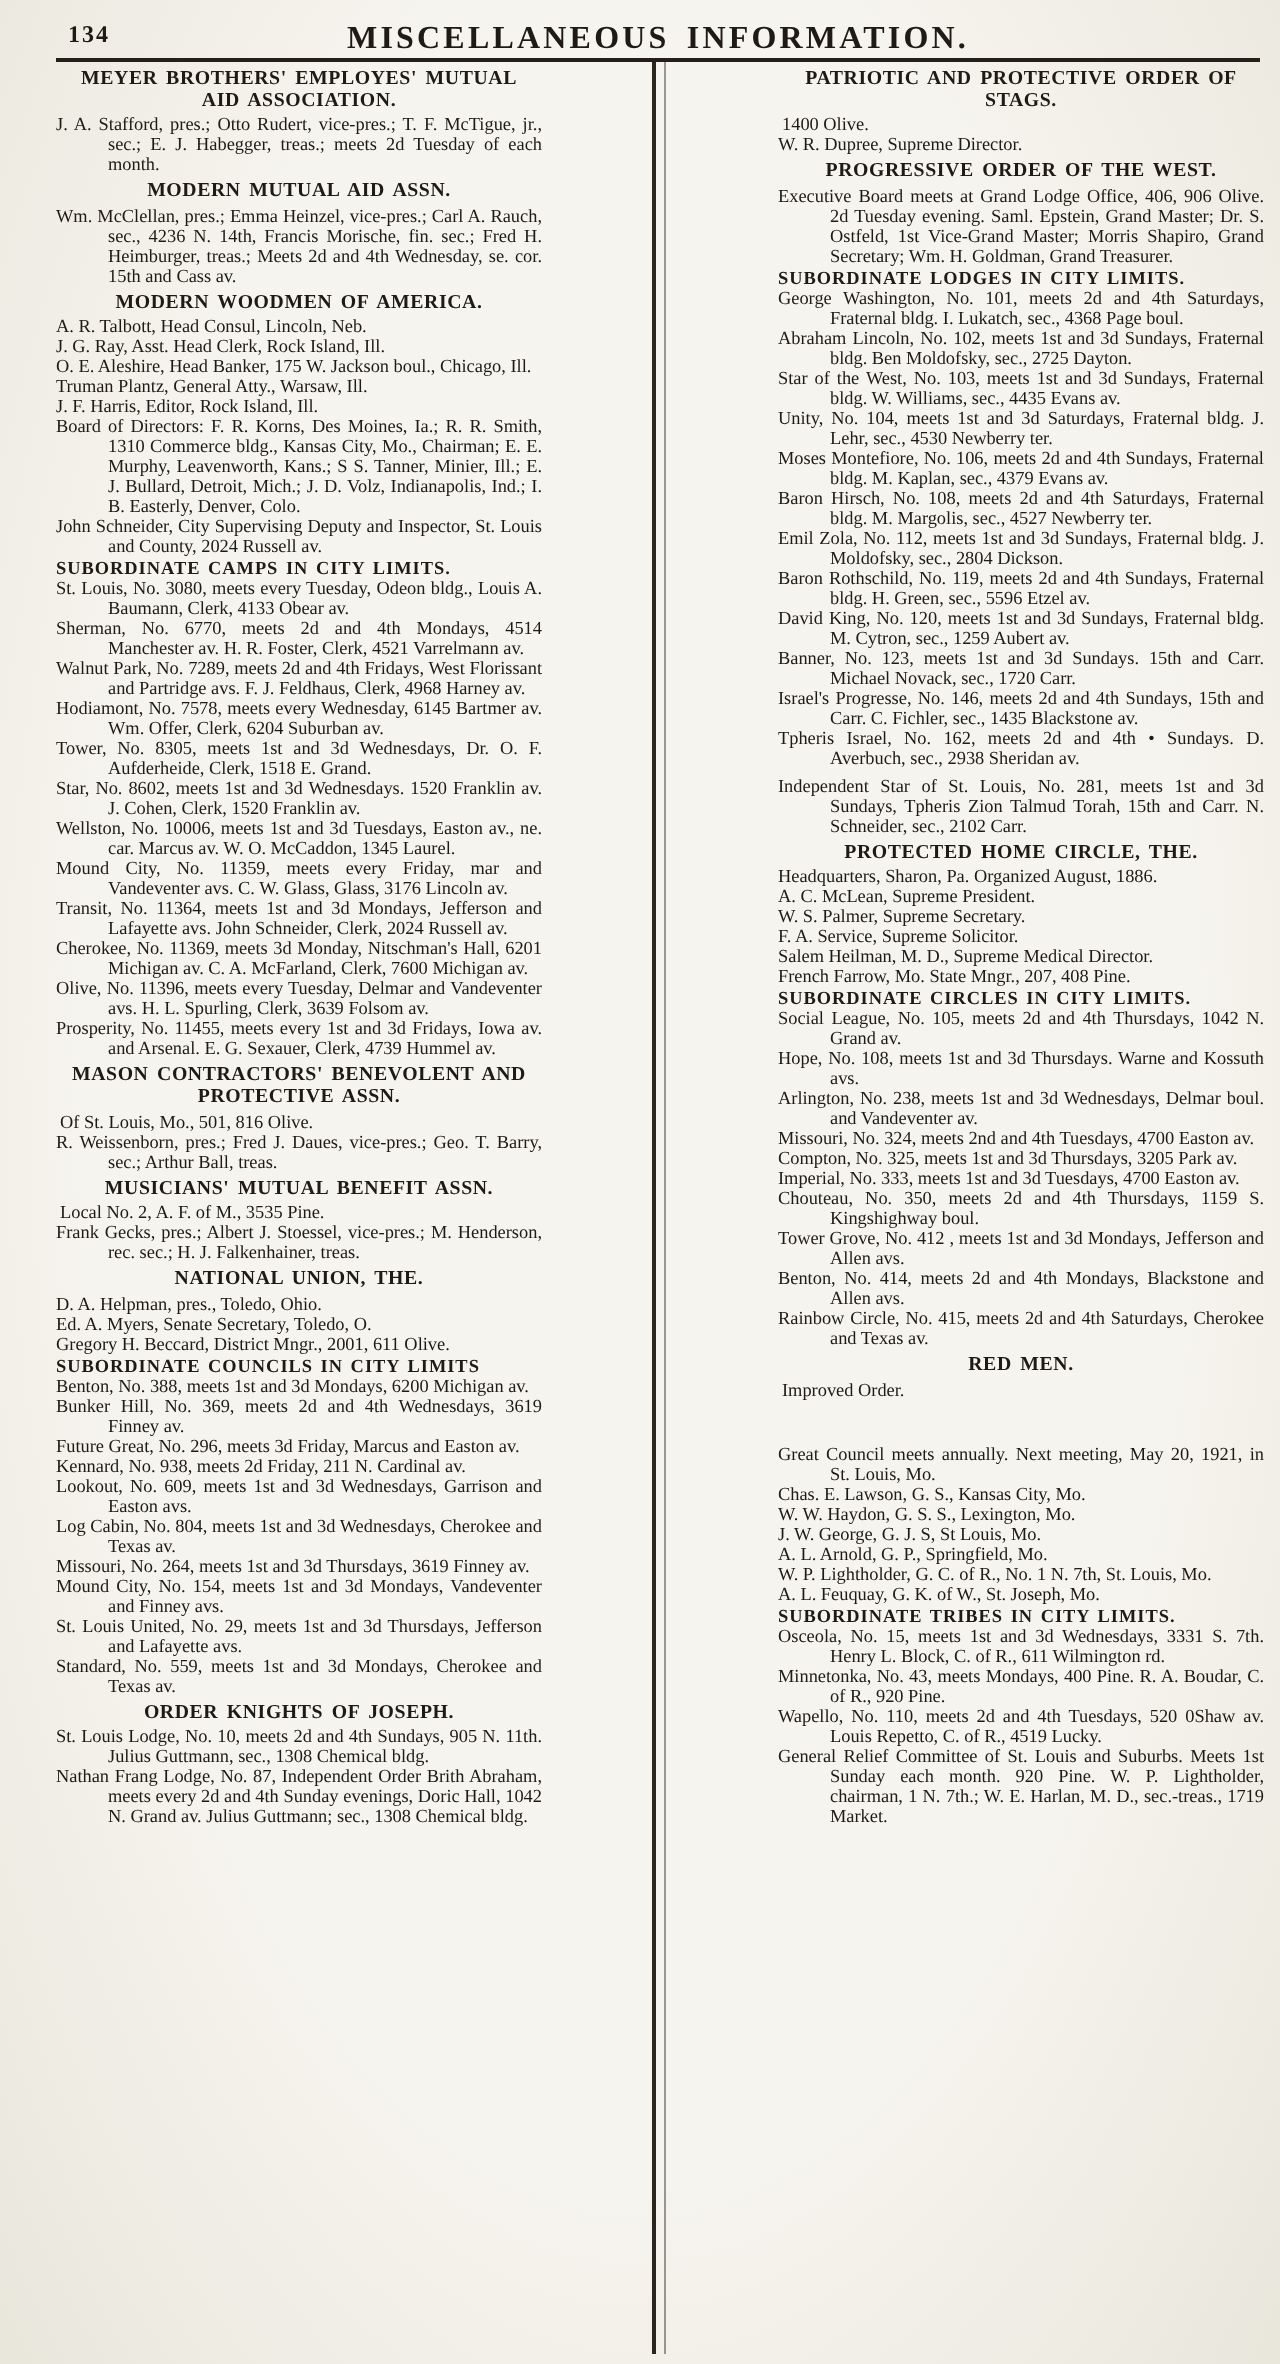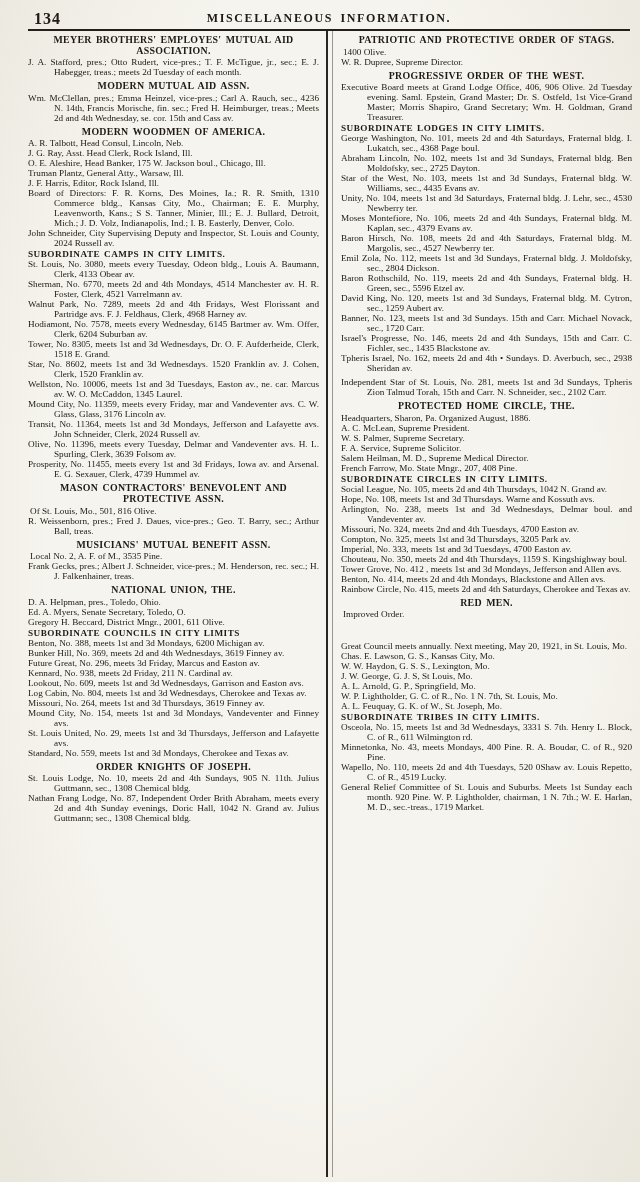--- a/index.html
+++ b/index.html
@@ -10,29 +10,29 @@
     font-family:"Liberation Serif","DejaVu Serif",serif;
     color:#1f1a14;
   }
   .page{width:640px;height:1182px;box-sizing:border-box;position:relative;}
   .page-header{
     position:relative;height:21px;margin:8px 10px 0 28px;
     border-bottom:2px solid #241f18;
   }
   .page-number{
     position:absolute;left:6px;top:2px;
-    font-size:16px;font-weight:bold;letter-spacing:1px;
+    font-size:12px;font-weight:bold;letter-spacing:1px;
   }
   .running-title{
     position:absolute;left:0;right:0;top:3px;text-align:center;
-    font-size:12px;font-weight:bold;letter-spacing:1.6px;word-spacing:3px;
+    font-size:16px;font-weight:bold;letter-spacing:1.6px;word-spacing:3px;
   }
   .columns{
     display:flex;align-items:stretch;
-    margin:0 8px 0 28px;height:1146px;overflow:hidden;
+    margin:0 8px 0 28px;height:1146px;overflow:hidden;gap:48px;
   }
   .col{flex:1;min-width:0;padding-top:2px;}
   .col-left{padding-right:7px;}
   .col-divider{
     width:4px;flex:0 0 4px;
     border-left:2px solid #2a251d;
     border-right:1px solid rgba(42,37,29,.45);
   }
   .col-right{padding-left:8px;}
   .blk{font-size:9.2px;line-height:10px;}
@@ -75,28 +75,29 @@
         <div class="blk blk-caps">SUBORDINATE CAMPS IN CITY LIMITS.</div>
         <div class="blk blk-e">St. Louis, No. 3080, meets every Tuesday, Odeon bldg., Louis A. Baumann, Clerk, 4133 Obear av.</div>
         <div class="blk blk-e">Sherman, No. 6770, meets 2d and 4th Mondays, 4514 Manchester av. H. R. Foster, Clerk, 4521 Varrelmann av.</div>
         <div class="blk blk-e">Walnut Park, No. 7289, meets 2d and 4th Fridays, West Florissant and Partridge avs. F. J. Feldhaus, Clerk, 4968 Harney av.</div>
         <div class="blk blk-e">Hodiamont, No. 7578, meets every Wednesday, 6145 Bartmer av. Wm. Offer, Clerk, 6204 Suburban av.</div>
         <div class="blk blk-e">Tower, No. 8305, meets 1st and 3d Wednesdays, Dr. O. F. Aufderheide, Clerk, 1518 E. Grand.</div>
         <div class="blk blk-e">Star, No. 8602, meets 1st and 3d Wednesdays. 1520 Franklin av. J. Cohen, Clerk, 1520 Franklin av.</div>
         <div class="blk blk-e">Wellston, No. 10006, meets 1st and 3d Tuesdays, Easton av., ne. car. Marcus av. W. O. McCaddon, 1345 Laurel.</div>
         <div class="blk blk-e">Mound City, No. 11359, meets every Friday, mar and Vandeventer avs. C. W. Glass, Glass, 3176 Lincoln av.</div>
         <div class="blk blk-e">Transit, No. 11364, meets 1st and 3d Mondays, Jefferson and Lafayette avs. John Schneider, Clerk, 2024 Russell av.</div>
+        <div class="blk blk-e">Cherokee, No. 11369, meets 3d Monday, Nitschman's Hall, 6201 Michigan av. C. A. McFarland, Clerk, 7600 Michigan av.</div>
         <div class="blk blk-e">Olive, No. 11396, meets every Tuesday, Delmar and Vandeventer avs. H. L. Spurling, Clerk, 3639 Folsom av.</div>
         <div class="blk blk-e">Prosperity, No. 11455, meets every 1st and 3d Fridays, Iowa av. and Arsenal. E. G. Sexauer, Clerk, 4739 Hummel av.</div>
         <div class="blk blk-h">MASON CONTRACTORS' BENEVOLENT AND PROTECTIVE ASSN.</div>
         <div class="blk blk-c">Of St. Louis, Mo., 501, 816 Olive.</div>
         <div class="blk blk-e">R. Weissenborn, pres.; Fred J. Daues, vice-pres.; Geo. T. Barry, sec.; Arthur Ball, treas.</div>
         <div class="blk blk-h">MUSICIANS' MUTUAL BENEFIT ASSN.</div>
         <div class="blk blk-c">Local No. 2, A. F. of M., 3535 Pine.</div>
-        <div class="blk blk-e">Frank Gecks, pres.; Albert J. Schneider, vice-pres.; M. Henderson, rec. sec.; H. J. Falkenhainer, treas.</div>
+        <div class="blk blk-e">Frank Gecks, pres.; Albert J. Stoessel, vice-pres.; M. Henderson, rec. sec.; H. J. Falkenhainer, treas.</div>
         <div class="blk blk-h">NATIONAL UNION, THE.</div>
         <div class="blk blk-e">D. A. Helpman, pres., Toledo, Ohio.</div>
         <div class="blk blk-e">Ed. A. Myers, Senate Secretary, Toledo, O.</div>
         <div class="blk blk-e">Gregory H. Beccard, District Mngr., 2001, 611 Olive.</div>
         <div class="blk blk-caps">SUBORDINATE COUNCILS IN CITY LIMITS</div>
         <div class="blk blk-e">Benton, No. 388, meets 1st and 3d Mondays, 6200 Michigan av.</div>
         <div class="blk blk-e">Bunker Hill, No. 369, meets 2d and 4th Wednesdays, 3619 Finney av.</div>
         <div class="blk blk-e">Future Great, No. 296, meets 3d Friday, Marcus and Easton av.</div>
         <div class="blk blk-e">Kennard, No. 938, meets 2d Friday, 211 N. Cardinal av.</div>
         <div class="blk blk-e">Lookout, No. 609, meets 1st and 3d Wednesdays, Garrison and Easton avs.</div>

